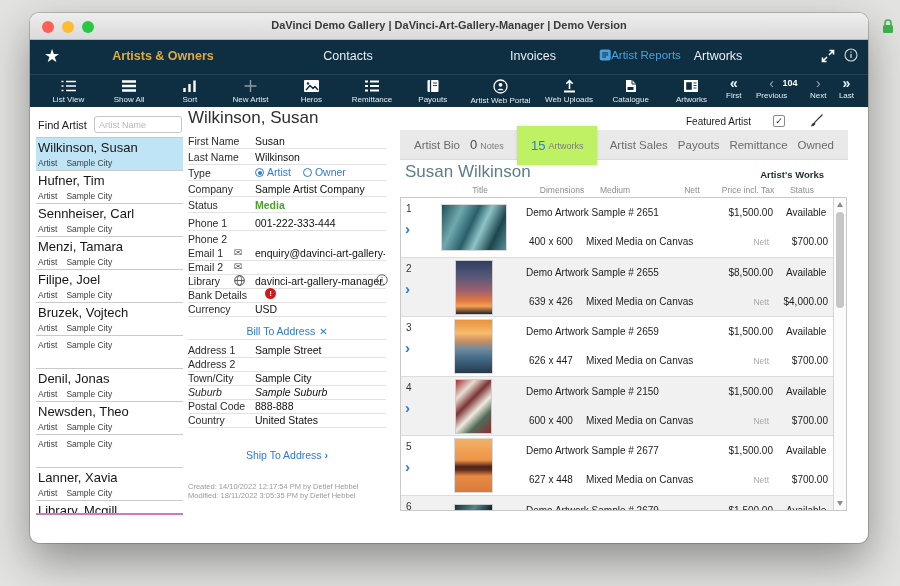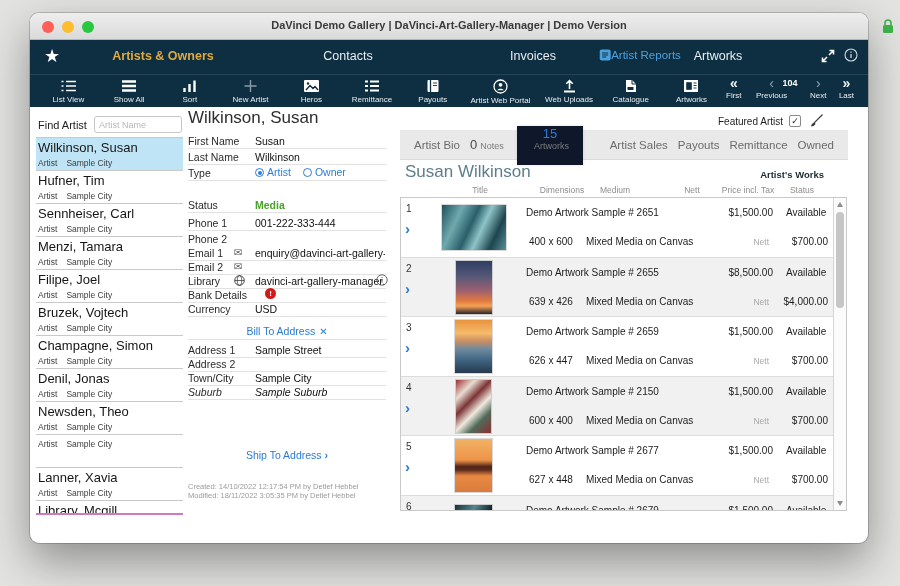--- a/index.html
+++ b/index.html
@@ -74,31 +74,31 @@
   .bank-alert { position:absolute; left:77px; top:0; width:11px; height:11px; border-radius:50%;
     background:#d11a1a; color:#fff; font-size:8px; font-weight:bold; text-align:center; line-height:11px; }
   .info-glyph { position:absolute; left:188px; top:0; }
   .link-row { position:absolute; left:0; width:198px; text-align:center; font-size:10.5px; color:#2b7bd3; height:15px; }
   .link-x { margin-left:4px; font-size:10px; }
   .link-arrow { margin-left:3px; font-weight:bold; }
   .meta { position:absolute; left:0; font-size:7.5px; color:#9a9a9a; line-height:9px; white-space:nowrap; }
 
   
   .apanel { position:absolute; left:370px; top:0; width:448px; height:436px; }
-  .featured { position:absolute; right:24px; top:6px; display:flex; align-items:center; gap:6px;margin-left:40px; }
+  .featured { position:absolute; right:24px; top:6px; display:flex; align-items:center; gap:22px;margin-left:40px; }
   .featured-label { font-size:10px; color:#1d1d1d; }
   .checkbox { width:12px; height:12px; border:1px solid #8a8a8a; border-radius:2px; background:#fff;
     font-size:9px; line-height:11px; text-align:center; color:#222; font-weight:bold; }
   .tabstrip { position:absolute; left:0; top:23px; width:448px; height:30px; background:#e9e9e9;
     border-bottom:1px solid #dcdcdc; display:flex; justify-content:space-between; align-items:center; padding:0 14px; }
   .ptab { font-size:11.5px; color:#6b6b6b; white-space:nowrap; }
   .ptab .cnt { font-size:13px; color:#4a4a4a; }
   .ptab .word { font-size:9px; color:#7b7b7b; margin-left:3px; }
-  .ptab.active { position:absolute; left:117px; top:-4px; height:39px; background:#0f172a; padding:0 14px;
-    display:flex; align-items:center; box-shadow:0 0 3px rgba(0,0,0,.12);flex-direction:column; }
+  .ptab.active { position:absolute; left:117px; top:-4px; height:39px; background:#bef264; padding:0 14px;
+    display:flex; align-items:center; box-shadow:0 0 3px rgba(0,0,0,.12); }
   .ptab.active .cnt { color:#2d7cd6; }
   .aheader-name { position:absolute; left:5px; top:55px; font-size:17px; color:#5e7d8b; }
   .aheader-caption { position:absolute; right:24px; top:62px; font-size:9.5px; font-weight:bold; color:#1c2b33; }
   .colhead { position:absolute; top:78px; font-size:8.5px; color:#8d8d8d; transform:translateX(-50%); white-space:nowrap; }
 
   .table-box { position:absolute; left:0; top:90px; width:447px; height:314px; border:1px solid #c9c9c9; display:flex; }
   .rows { width:432px; height:312px; overflow:hidden; }
   .art-row { position:relative; width:432px; height:59.5px; border-bottom:1px solid #dcdcdc; background:#fff; }
   .art-row:nth-child(even) { background:#f1f1f1; }
   .r-num { position:absolute; left:5px; top:5px; font-size:10px; color:#333; }
@@ -305,21 +305,20 @@
       <span>Artist</span><span>Sample City</span>
     </div>
   </div>
           <div class="artist-item">
     <div class="a-name">Bruzek, Vojtech</div>
     <div class="a-sub">
       <span>Artist</span><span>Sample City</span>
     </div>
   </div>
           <div class="artist-item">
-    <div class="a-name">Champagne, Simon</div>
     <div class="a-sub">
       <span>Artist</span><span>Sample City</span>
     </div>
   </div>
           <div class="artist-item">
     <div class="a-name">Denil, Jonas</div>
     <div class="a-sub">
       <span>Artist</span><span>Sample City</span>
     </div>
   </div>
@@ -358,20 +357,24 @@
           <span class="f-label">First Name</span>
           <span class="f-value">Susan</span>
         </div>
       <div class="f-row" style="top:59px;">
         <span class="f-label">Type</span>
         <span class="radio-group">
           <span><span class="radio on"></span><span>Artist</span></span>
           <span><span class="radio"></span><span>Owner</span></span>
         </span>
       </div>
+      <div class="f-row" style="top:75px;">
+          <span class="f-label">Company</span>
+          <span class="f-value">Sample Artist Company</span>
+        </div>
       <div class="f-row" style="top:91px;">
           <span class="f-label">Status</span>
           <span class="f-value green">Media</span>
         </div>
       <div class="f-row" style="top:109px;">
           <span class="f-label">Phone 1</span>
           <span class="f-value">001-222-333-444</span>
         </div>
       <div class="f-row" style="top:125px; border-bottom:none;">
           <span class="f-label">Phone 2</span>
@@ -419,20 +422,28 @@
           <span class="f-label">Address 2</span>
           <span class="f-value"></span>
         </div>
       <div class="f-row" style="top:264px;">
           <span class="f-label">Town/City</span>
           <span class="f-value">Sample City</span>
         </div>
       <div class="f-row" style="top:278px;font-style:italic;">
           <span class="f-label">Suburb</span>
           <span class="f-value">Sample Suburb</span>
+        </div>
+      <div class="f-row" style="top:292px;">
+          <span class="f-label">Postal Code</span>
+          <span class="f-value">888-888</span>
+        </div>
+      <div class="f-row" style="top:306px;">
+          <span class="f-label">Country</span>
+          <span class="f-value">United States</span>
         </div>
 
       <div class="link-row" style="top:342px;"><span>Ship To Address</span><span class="link-arrow">›</span></div>
 
       <div class="meta" style="top:375px;">Created: 14/10/2022 12:17:54 PM by Detlef Hebbel</div>
       <div class="meta" style="top:384px;">Modified: 18/11/2022 3:05:35 PM by Detlef Hebbel</div>
     </section>
 
     <section class="apanel">
       <div class="featured">

